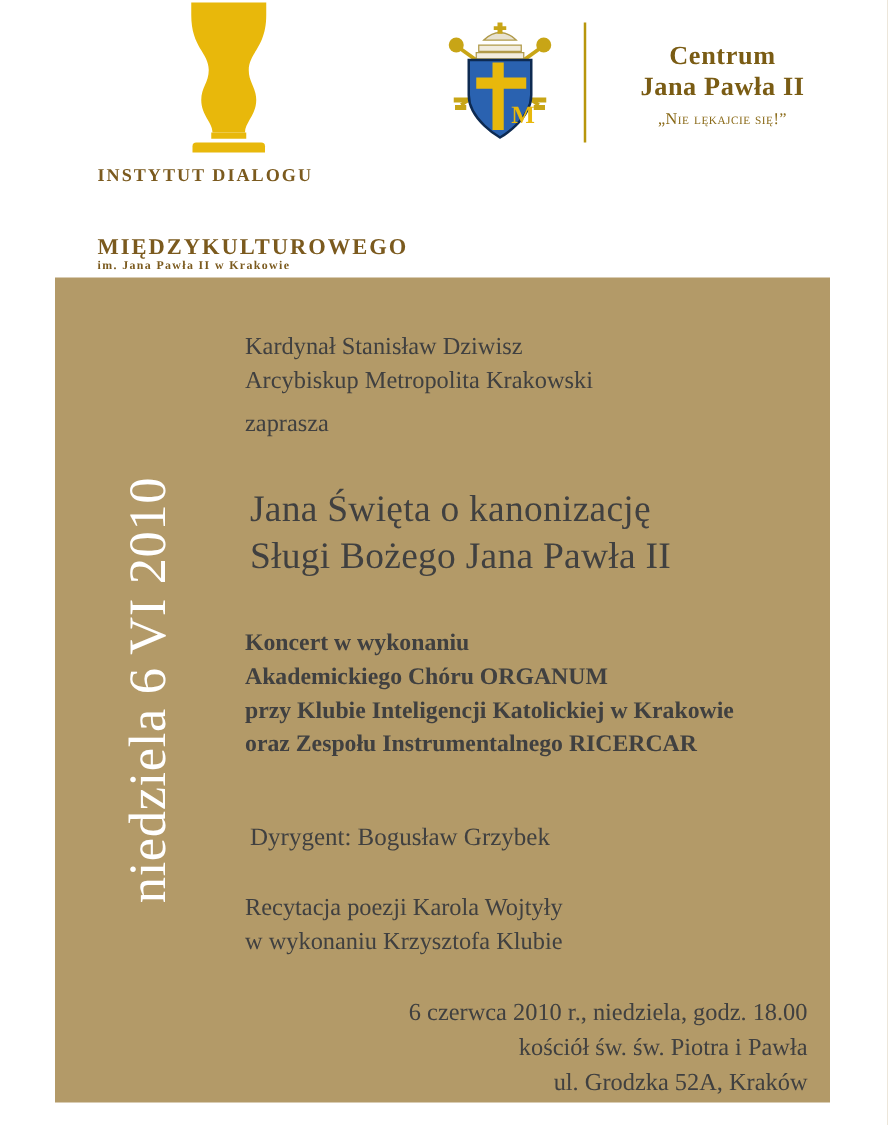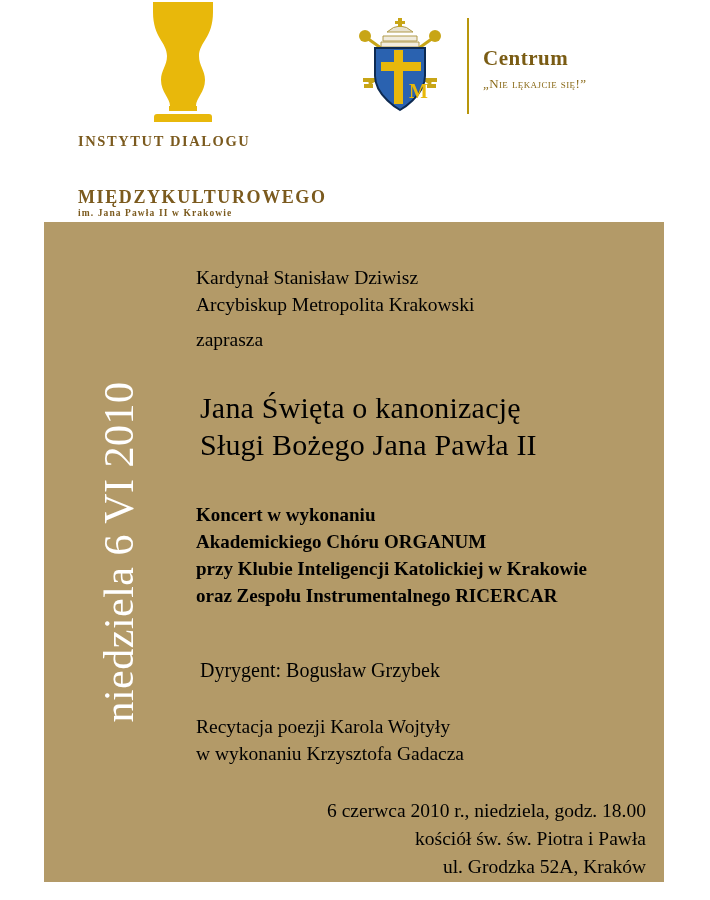--- a/index.html
+++ b/index.html
@@ -65,22 +65,23 @@
     position: absolute;
     left: 122px;
     top: 8px;
     width: 2px;
     height: 96px;
     background: #b8960c;
   }
   .cjp-text {
     position: absolute;
     left: 138px;
-    top: 36px;
+    top: 22px;
     width: 190px;
+    text-align: center;
     color: #7a5c14;
   }
   .cjp-l1 {
     font-size: 21px;
     font-weight: bold;
     letter-spacing: 0.5px;
     line-height: 25px;
   }
   .cjp-l2 {
     font-size: 21px;
@@ -131,21 +132,21 @@
     font-family: "Liberation Serif", serif;
     letter-spacing: 0.5px;
   }
 
   
   .content {
     position: absolute;
     left: 152px;
     top: 42px;
     width: 450px;
-    color: #000000;
+    color: #404040;
   }
 
   .intro {
     font-size: 19.5px;
     line-height: 27px;
   }
   .intro .gap { display: block; height: 8px; }
 
   .title {
     margin-top: 36px;
@@ -239,20 +240,21 @@
           <rect x="36" y="52" width="40" height="9"></rect>
           <rect x="49" y="40" width="9" height="54"></rect>
         </g>
 
         <text x="64" y="88" font-family="Liberation Serif, serif" font-size="20" font-weight="bold" fill="#e8b80b">M</text>
       </svg>
     </div>
     <div class="cjp-divider"></div>
     <div class="cjp-text">
       <div class="cjp-l1">Centrum</div>
+      <div class="cjp-l2">Jana Pawła II</div>
       <div class="cjp-l3">„Nie lękajcie się!”</div>
     </div>
   </div>
 </div>
 
 <div class="panel">
   <div class="panel-inner">
 
     <div class="vertical-date">
       <span>niedziela 6 VI 2010</span>
@@ -276,21 +278,21 @@
         <div>Koncert w wykonaniu</div>
         <div>Akademickiego Chóru ORGANUM</div>
         <div>przy Klubie Inteligencji Katolickiej w Krakowie</div>
         <div>oraz Zespołu Instrumentalnego RICERCAR</div>
       </div>
 
       <div class="conductor">Dyrygent:  Bogusław Grzybek</div>
 
       <div class="recital">
         <div>Recytacja poezji Karola Wojtyły</div>
-        <div>w wykonaniu Krzysztofa Gadacza</div>
+        <div>w wykonaniu Krzysztofa Klubie</div>
       </div>
 
       <div class="details">
         <div>6 czerwca 2010 r., niedziela, godz. 18.00</div>
         <div>kościół św. św. Piotra i Pawła</div>
         <div>ul. Grodzka 52A, Kraków</div>
       </div>
 
     </div>
   </div>

